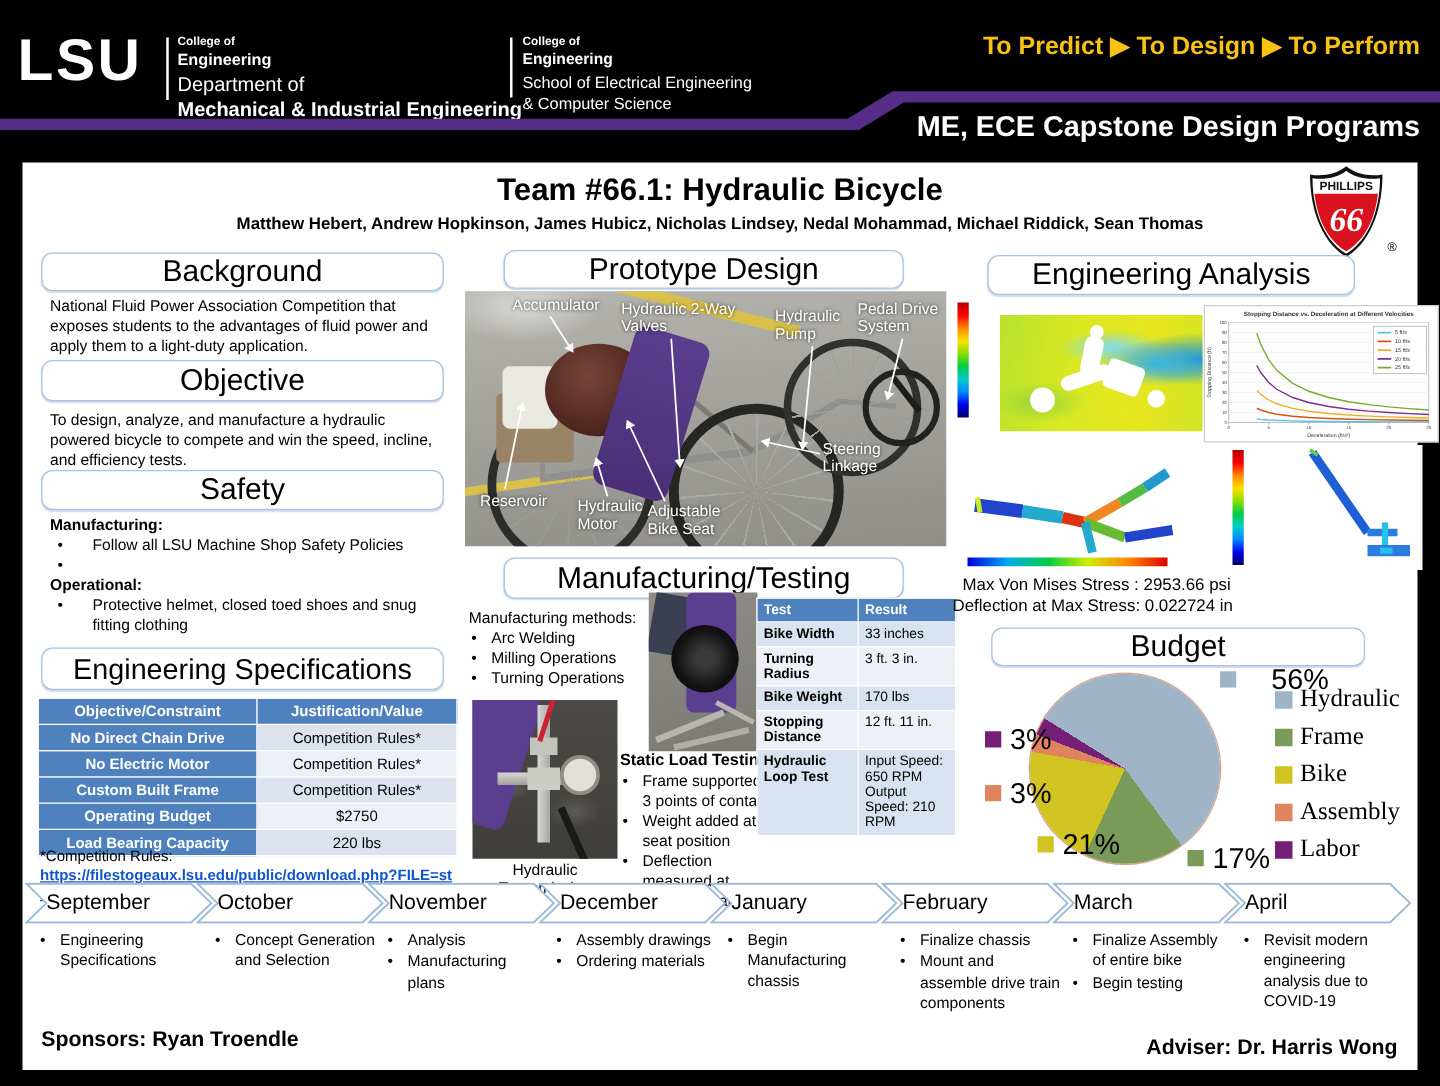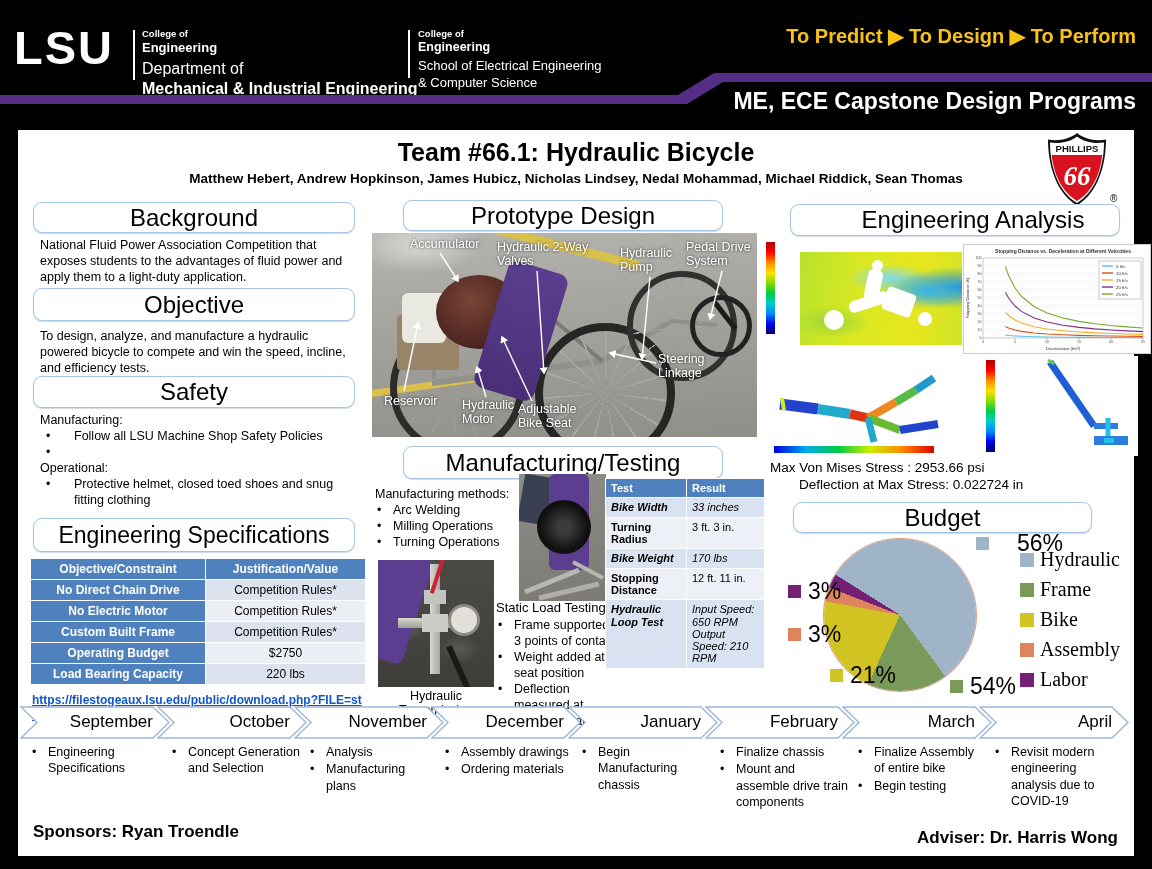--- a/index.html
+++ b/index.html
@@ -20,56 +20,56 @@
   #poster{left:18px;top:130px;width:1116px;height:726px;background:#fff;}
   #title{left:0;top:8px;width:100%;text-align:center;font-size:25px;font-weight:bold;}
   #authors{left:0;top:41px;width:100%;text-align:center;font-size:13.5px;font-weight:bold;}
   .secbox{border:1.5px solid #A8C4E4;border-radius:9px;background:#fff;
           box-shadow:0 1px 1px rgba(120,150,190,.35);text-align:center;
           font-size:24px;display:flex;align-items:center;justify-content:center;}
   .body-txt{font-size:12.5px;line-height:1.28;}
   .b-row{display:flex;font-size:12.5px;line-height:1.28;}
   .b-dot{flex:0 0 28px;padding-left:6px;}
   .b-dot2{flex:0 0 16px;padding-left:2px;}
-  .bold{font-weight:normal;}
+  .bold{font-weight:bold;}
   
   table{border-collapse:collapse;}
   #spec-table{width:336px;font-size:12px;}
   #spec-table td{border:1px solid #fff;padding:1.5px 4px;text-align:center;height:17px;}
   .spec-hdr td{background:#4E81BD;color:#fff;font-weight:bold;}
   .spec-key{background:#4E81BD;color:#fff;font-weight:bold;width:166px;}
   .spec-val-a{background:#DCE3EE;}
   .spec-val-b{background:#ECF0F6;}
   #spec-note{font-size:12px;line-height:1.25;}
   #spec-link{color:#1155CC;font-weight:bold;text-decoration:underline;word-break:break-all;font-size:12px;line-height:1.25;}
   
   .photo{overflow:hidden;position:absolute;}
   .plabel{position:absolute;color:#fff;font-size:12.5px;line-height:1.1;
           text-shadow:0 0 3px rgba(0,0,0,.8);}
   .pcap{font-size:12.5px;text-align:center;}
   
   #test-table{width:160px;font-size:11px;line-height:1.12;}
   #test-table td{border:1.5px solid #fff;padding:3px 5px;vertical-align:top;}
   .tt-hdr td{background:#4E81BD;color:#fff;font-weight:bold;}
-  .tt-a{background:#D9E2F0;font-style:italic;}
+  .tt-a{background:#D9E2F0;}
   .tt-b{background:#EDF1F7;}
   .tt-key{font-weight:bold;width:70px;}
   
   .vbar{width:9px;background:linear-gradient(#B00000,#F00,#FF8800,#FFE000,#8D0,#0C4,#0CC,#08F,#00E,#006);}
   .stress-txt{font-size:13.5px;line-height:1.25;}
   
   .callout{display:flex;align-items:center;gap:7px;font-size:23px;}
   .sq{width:13px;height:13px;display:inline-block;}
   #budget-legend{display:flex;flex-direction:column;gap:7px;}
   .leg-row{display:flex;align-items:center;gap:6px;font-family:"Liberation Serif",serif;font-size:20px;}
   .leg-sq{width:14px;height:14px;}
   
   .chev{width:150px;height:33px;}
   .chev svg{position:absolute;left:0;top:0;}
-  .chev span{position:absolute;left:17px;top:6px;width:116px;text-align:right;font-size:17px;}
+  .chev span{position:absolute;left:17px;top:6px;width:116px;text-align:left;font-size:17px;}
   .tl-col{width:130px;}
   .tl-row{display:flex;font-size:12.5px;line-height:1.3;margin-bottom:1px;}
   #sponsors{left:15px;top:692px;font-size:17px;font-weight:bold;}
   #adviser{right:16px;top:698px;font-size:17px;font-weight:bold;margin-left:20px;}
   
   #phillips{left:1028px;top:1px;}
 </style>
 </head>
 <body>
 
@@ -178,20 +178,21 @@
       <tr>
             <td class="spec-key">Operating Budget</td>
             <td class="spec-val-b">$2750</td>
           </tr>
       <tr>
             <td class="spec-key">Load Bearing Capacity</td>
             <td class="spec-val-a">220 lbs</td>
           </tr>
     </tbody>
       </table>
+    <div class="abs" id="spec-note" style="left:14px;top:548px;width:330px;">*Competition Rules:</div>
     <a class="abs" id="spec-link" style="left:14px;top:563px;width:330px;" href="#" title="https://filestogeaux.lsu.edu/public/download.php?FILE=stho157/6153309Y276">https://filestogeaux.lsu.edu/public/download.php?FILE=stho157/6153309Y276</a>
 
     <div class="abs secbox" style="left:385px;top:70px;width:318px;height:29px;">
       <span>Prototype Design</span>
     </div>
 
     <div class="abs photo" style="left:354px;top:103px;width:385px;height:204px;background:
          radial-gradient(90px 40px at 12% 6%,#d8d8d4 0%,transparent 70%),
          linear-gradient(175deg,#b5b4af 0%,#a3a29d 45%,#8f8e89 100%);">
       <div class="abs" style="left:120px;top:10px;width:150px;height:9px;background:#d9c04a;transform:rotate(14deg);"></div>
@@ -326,21 +327,21 @@
             <td class="tt-key">Stopping Distance</td>
             <td>12 ft. 11 in.</td>
           </tr>
       <tr class="tt-a">
             <td class="tt-key">Hydraulic Loop Test</td>
             <td>Input Speed: 650 RPM Output Speed: 210 RPM</td>
           </tr>
     </tbody>
       </table>
 
-    <div class="abs secbox" style="left:772px;top:74px;width:292px;height:30px;padding-left:36px;">
+    <div class="abs secbox" style="left:772px;top:74px;width:292px;height:30px;">
       <span>Engineering Analysis</span>
     </div>
 
     <div class="abs vbar" style="left:748px;top:112px;height:92px;"></div>
     <div class="abs photo" style="left:782px;top:122px;width:162px;height:93px;background:
          radial-gradient(70px 26px at 78% 42%,#38b4e4 0%,rgba(56,180,228,0) 70%),
          radial-gradient(90px 30px at 98% 38%,#1e8fd8 0%,rgba(30,143,216,0) 70%),
          radial-gradient(60px 20px at 55% 28%,#7fd9f0 0%,rgba(127,217,240,0) 70%),
          radial-gradient(50px 22px at 20% 75%,#9ad63a 0%,rgba(154,214,58,0) 75%),
          linear-gradient(100deg,#b8e22c 0%,#d8e822 35%,#e8e61e 70%,#cfe426 100%);">
@@ -441,21 +442,21 @@
         <line x1="32" y1="6" x2="76" y2="70" stroke="#1e5fd6" stroke-width="7"></line>
         <line x1="76" y1="70" x2="100" y2="70" stroke="#2d7de0" stroke-width="6"></line>
         <line x1="90" y1="62" x2="90" y2="80" stroke="#27c0e8" stroke-width="5"></line>
         <rect x="76" y="80" width="34" height="9" fill="#2d7de0"></rect>
         <rect x="86" y="82" width="10" height="5" fill="#27c0e8"></rect>
         <line x1="30" y1="4" x2="36" y2="8" stroke="#66cc44" stroke-width="3"></line>
       </svg>
     </div>
 
     <div class="abs stress-txt" style="left:752px;top:330px;">Max Von Mises Stress : 2953.66 psi</div>
-    <div class="abs stress-txt" style="left:781px;top:347px;">Deflection at Max Stress: 0.022724 in</div>
+    <div class="abs stress-txt" style="left:744px;top:347px;">Deflection at Max Stress: 0.022724 in</div>
 
     <div class="abs secbox" style="left:775px;top:372px;width:297px;height:29px;">
       <span>Budget</span>
     </div>
     <div class="abs" style="left: 806px; top: 409px; width: 152px; height: 152px; border-radius: 50%; box-shadow: rgb(216, 160, 138) 0px 0px 0px 1px; background: conic-gradient(from 302deg, rgb(159, 180, 199) 0deg, rgb(159, 180, 199) 201.6deg, rgb(122, 154, 90) 201.6deg, rgb(122, 154, 90) 262.8deg, rgb(209, 196, 34) 262.8deg, rgb(209, 196, 34) 338.4deg, rgb(222, 133, 96) 338.4deg, rgb(222, 133, 96) 349.2deg, rgb(118, 31, 119) 349.2deg, rgb(118, 31, 119) 360deg);"></div>
 
     <div class="abs callout" style="left:958px;top:400px;gap:28px;">
         <span class="sq" style="background: rgb(159, 180, 199);"></span>
         <span>56%</span>
       </div>
@@ -466,21 +467,21 @@
     <div class="abs callout" style="left:770px;top:491px;">
         <span class="sq" style="background: rgb(222, 133, 96);"></span>
         <span>3%</span>
       </div>
     <div class="abs callout" style="left:812px;top:532px;">
         <span class="sq" style="background: rgb(209, 196, 34);"></span>
         <span>21%</span>
       </div>
     <div class="abs callout" style="left:932px;top:543px;">
         <span class="sq" style="background: rgb(122, 154, 90);"></span>
-        <span>54%</span>
+        <span>17%</span>
       </div>
 
     <div class="abs" id="budget-legend" style="left:1002px;top:418px;">
       <div class="leg-row">
           <span class="leg-sq" style="background: rgb(159, 180, 199);"></span>
           <span>Hydraulic</span>
         </div>
       <div class="leg-row">
           <span class="leg-sq" style="background: rgb(122, 154, 90);"></span>
           <span>Frame</span>

